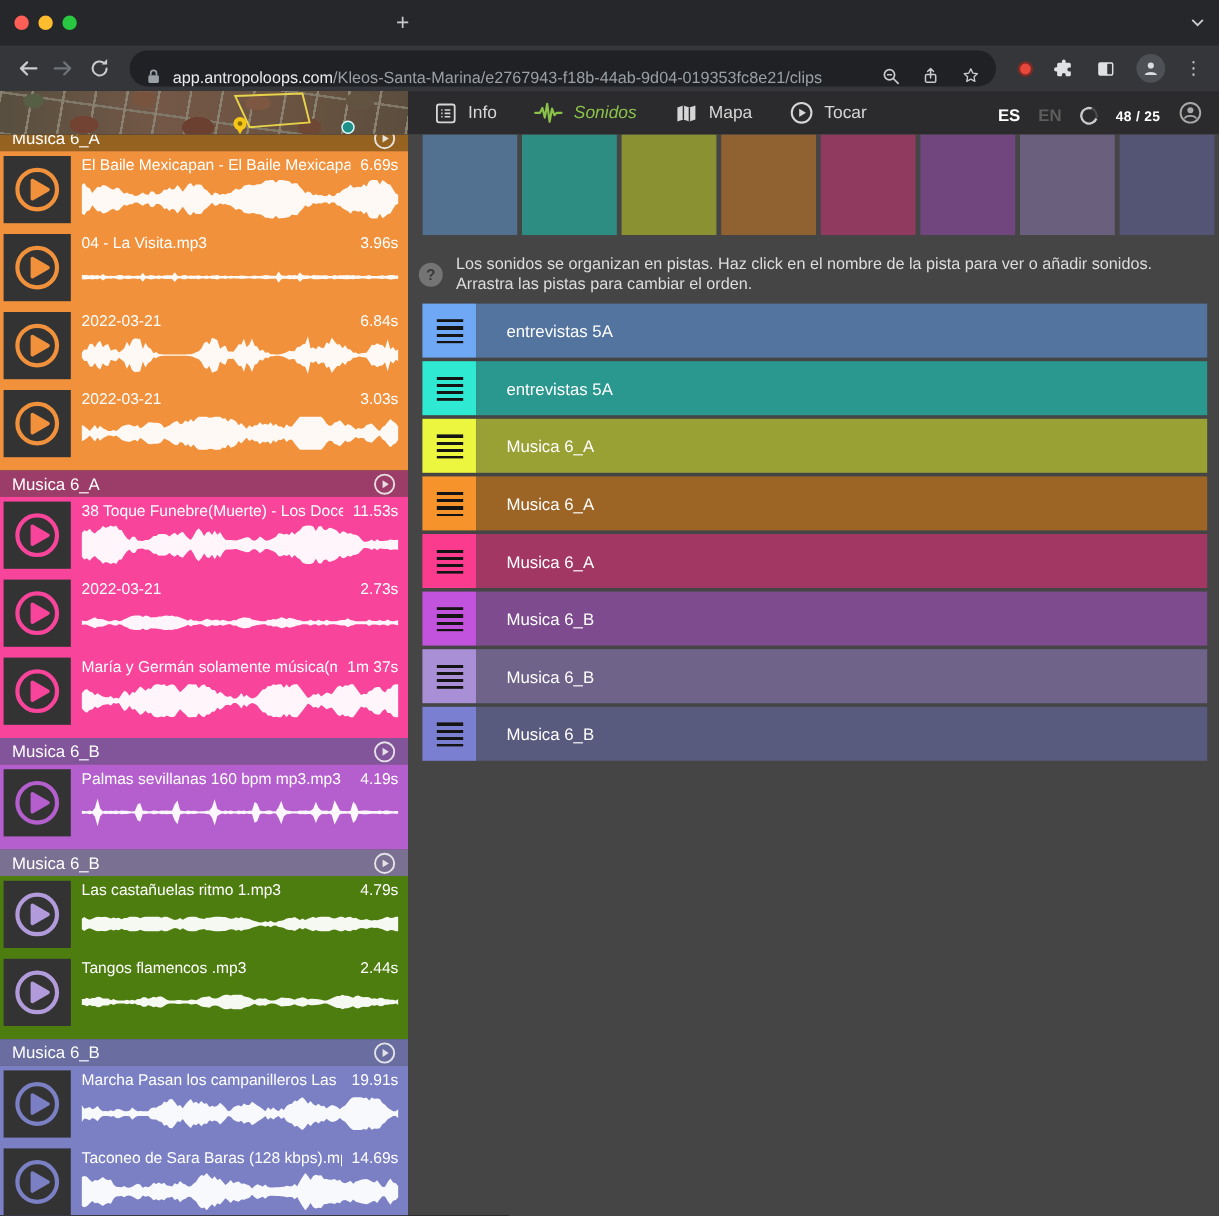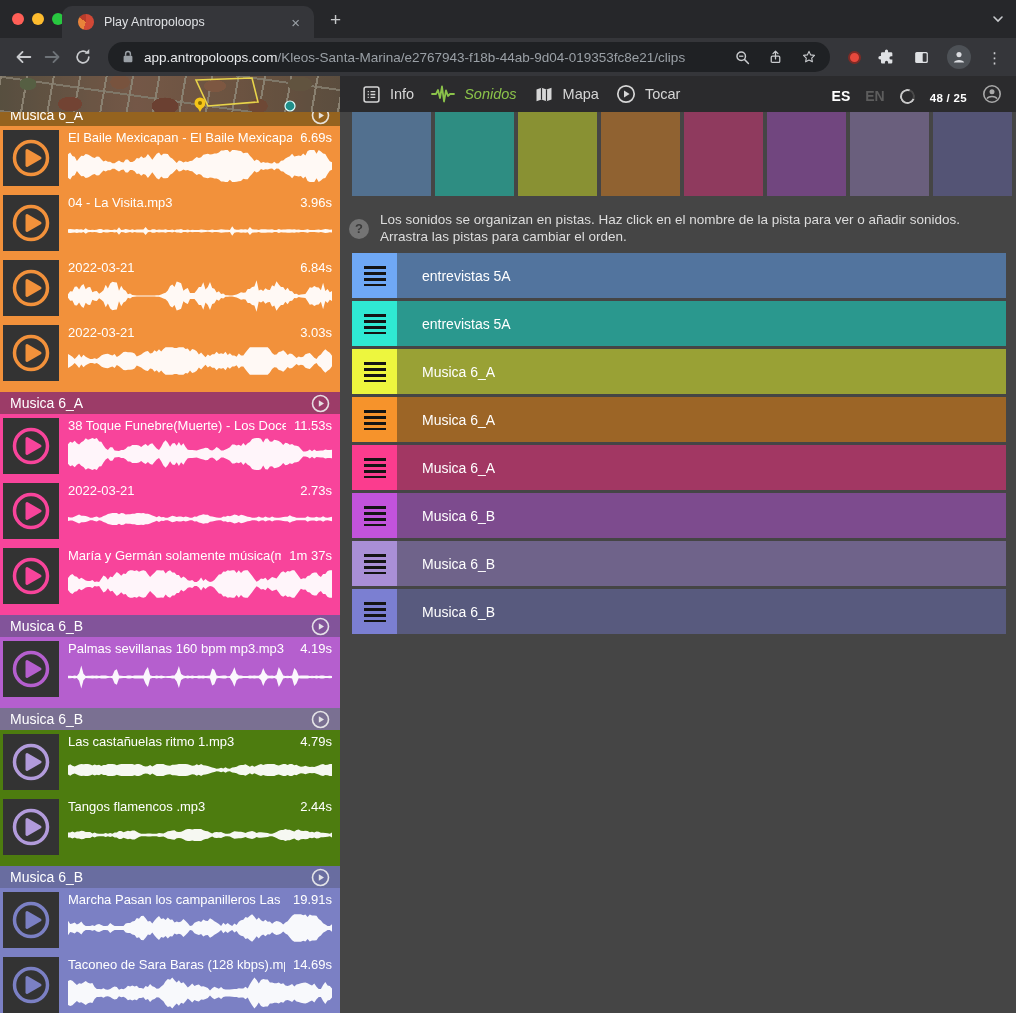--- a/index.html
+++ b/index.html
@@ -16,21 +16,21 @@
          border-radius:10px 10px 0 0; display:flex; align-items:center; padding:0 10px 0 16px; }
   .favicon { width:16px; height:16px; border-radius:50%; flex:none;
              background:conic-gradient(#D14836 0 200deg, #E8833A 200deg 305deg, #B83C2B 305deg 360deg); }
   .tab-title { color:#DFE1E4; font-size:12.5px; margin-left:10px; flex:1; white-space:nowrap; overflow:hidden; }
   .tab-close { color:#9AA0A6; font-size:15px; line-height:15px; padding:2px 4px; cursor:default; }
   .newtab { position:absolute; left:330px; top:10px; color:#C6C8CA; font-size:19px; line-height:19px; }
   .tabsearch { position:absolute; right:10px; top:11px; }
   .toolbar { height:38px; background:#35363A; display:flex; align-items:center; padding:0 8px; }
   .navbtn { width:30px; height:30px; display:flex; align-items:center; justify-content:center; flex:none; }
   .addressbar { flex:1; height:30px; margin:0 10px; background:#1F2124; border-radius:15px;
-                display:flex; align-items:center; padding:0 12px; min-width:0; }
+                display:flex; align-items:flex-end; padding:0 12px; min-width:0; }
   .url { font-size:13.5px; white-space:nowrap; overflow:hidden; margin-left:8px; flex:1; min-width:0; }
   .url .host { color:#E8EAED; } .url .path { color:#9AA0A6; }
   .pill-icons { display:flex; align-items:center; gap:16px; margin-left:12px; }
   .chrome-actions { display:flex; align-items:center; gap:16px; padding:0 6px 0 8px; }
   .rec { width:13px; height:13px; border-radius:50%; background:#E8483C; border:2.5px solid #7E2B26; }
   .avatar { width:24px; height:24px; border-radius:50%; background:#4D5156; display:flex; align-items:center; justify-content:center; }
   .menudots { color:#C9CBCE; font-size:15px; letter-spacing:0; line-height:13px; }
 
   
   .appheader { height:36px; background:#2B2B2D; display:flex; align-items:center; }
@@ -44,21 +44,21 @@
            radial-gradient(16px 12px at 258px 30px, #8e5a42 60%, transparent 61%),
            radial-gradient(20px 12px at 300px 8px, #7c6a4f 60%, transparent 61%),
            repeating-linear-gradient(100deg, #b3a894 0 2px, transparent 2px 26px),
            repeating-linear-gradient(8deg, #a69b88 0 2px, transparent 2px 34px),
            linear-gradient(90deg, #6e6450, #96705a 40%, #8a6a52 70%, #74624e);
   }
   .map::after { content:""; position:absolute; inset:0; background:rgba(30,25,20,.28); }
   .map svg.overlay { position:absolute; inset:0; z-index:2; }
   .breadcrumb { position:absolute; z-index:3; left:10px; top:0; height:36px; display:flex; align-items:center;
                 gap:7px; color:#fff; font-size:14px; text-shadow:0 1px 3px rgba(0,0,0,.9); white-space:nowrap; }
-  .appnav { display:flex; align-items:center; gap:17px; padding-left:22px; }
+  .appnav { display:flex; align-items:center; gap:31px; padding-left:22px; }
   .nav-item { display:flex; align-items:center; gap:9px; color:#D6D6D6; font-size:14.5px; cursor:default; }
   .nav-item.active { color:var(--accent,#8BC34A);font-style:italic; }
   .hdr-right { margin-left:auto; display:flex; align-items:flex-end; gap:15px; padding-right:14px; }
   .lang-es { color:#fff; font-size:14px; font-weight:bold; }
   .lang-en { color:#5D5D5D; font-size:14px; font-weight:bold; }
   .spinner { width:15px; height:15px; border-radius:50%; border:2.5px solid #C9C9C9; border-right-color:#4A4A4A; transform:rotate(-25deg); }
   .counter { color:#fff; font-size:11.5px; font-weight:bold; letter-spacing:.3px; }
 
   
   .main { position:relative; height:901px; background:#454545; }
@@ -97,25 +97,20 @@
 <body>
 
 <div class="screen">
 
   <div class="tabstrip">
     <div class="traffic">
       <span class="t-red"></span>
       <span class="t-yellow"></span>
       <span class="t-green"></span>
     </div>
-    <div class="tab">
-      <span class="favicon"></span>
-      <span class="tab-title">Play Antropoloops</span>
-      <span class="tab-close">×</span>
-    </div>
     <div class="newtab">+</div>
     <div class="tabsearch">
       <svg class="icon" width="16" height="16" viewBox="0 0 16 16">
           <path d="M4 6 L8 10 L12 6" stroke="#C9CBCE" stroke-width="1.6" fill="none" stroke-linecap="round"></path>
         </svg>
     </div>
   </div>
 
   <div class="toolbar">
     <div class="navbtn">

